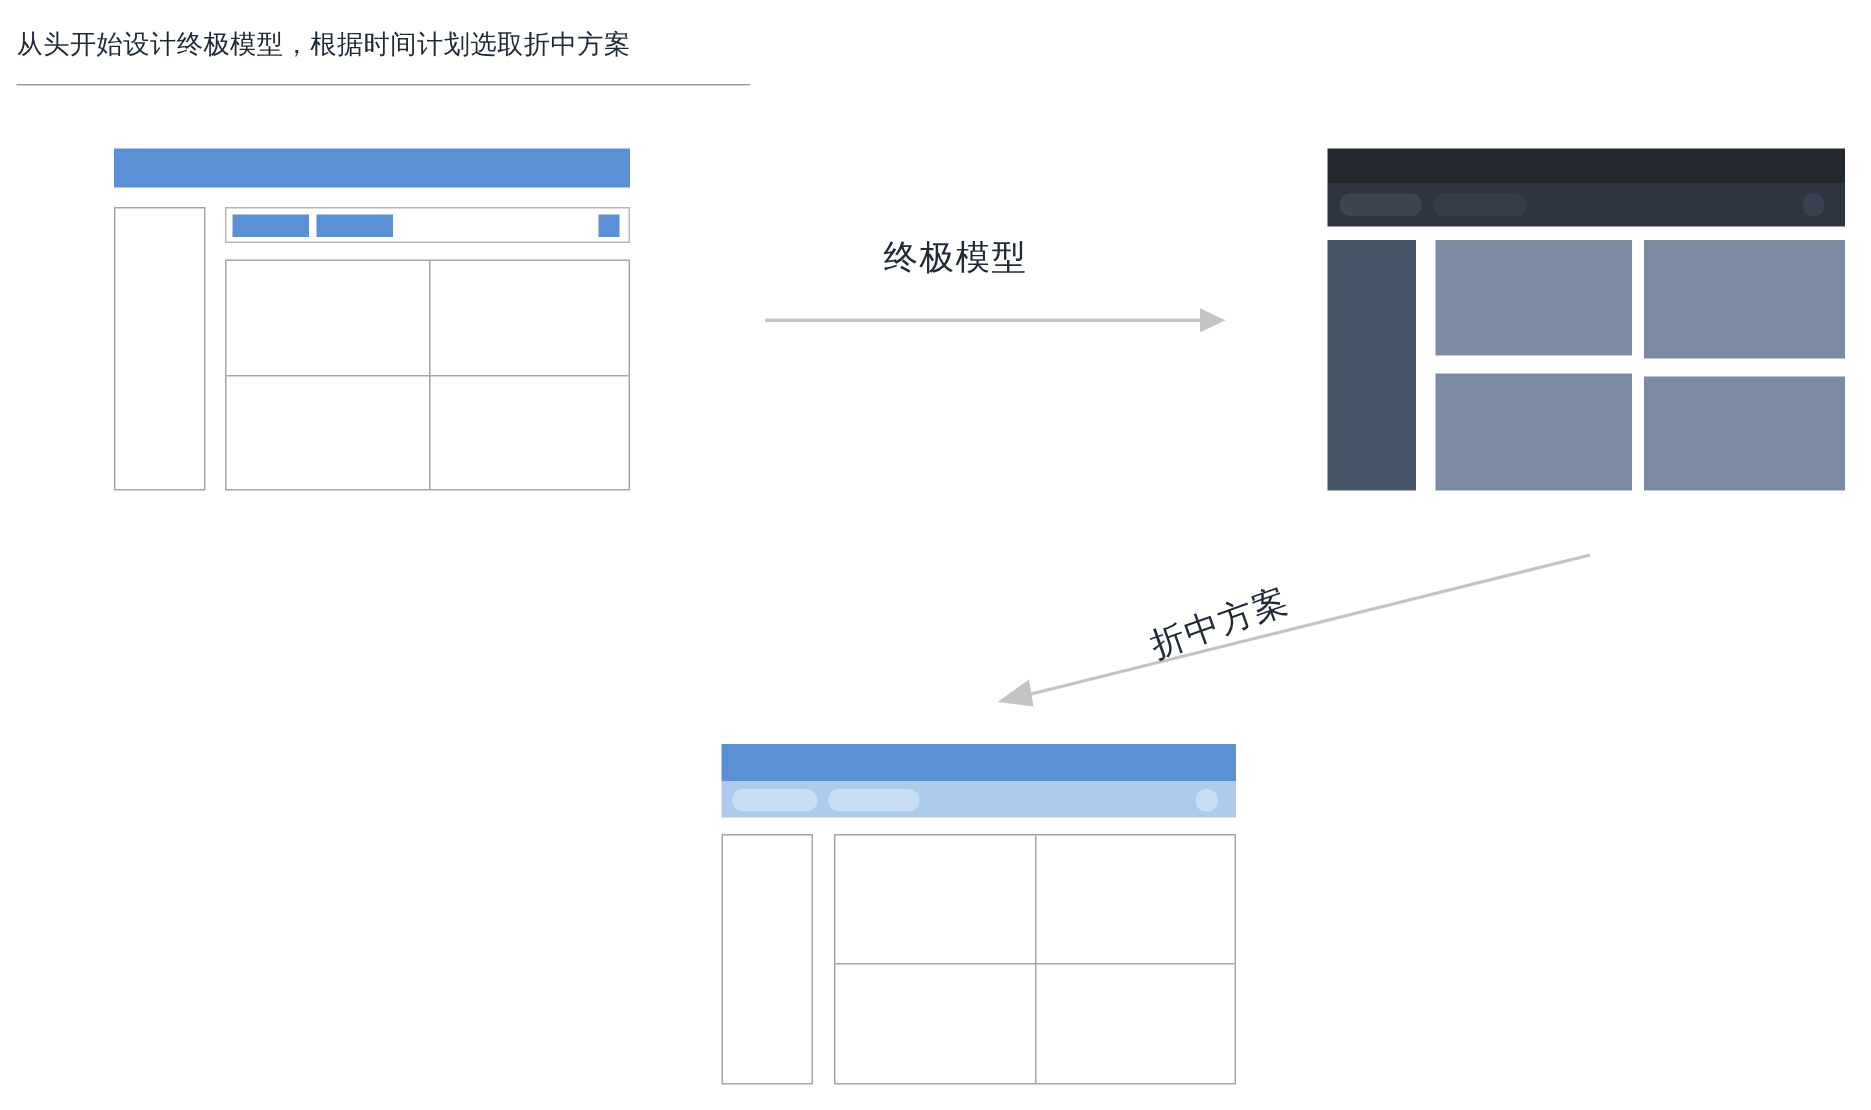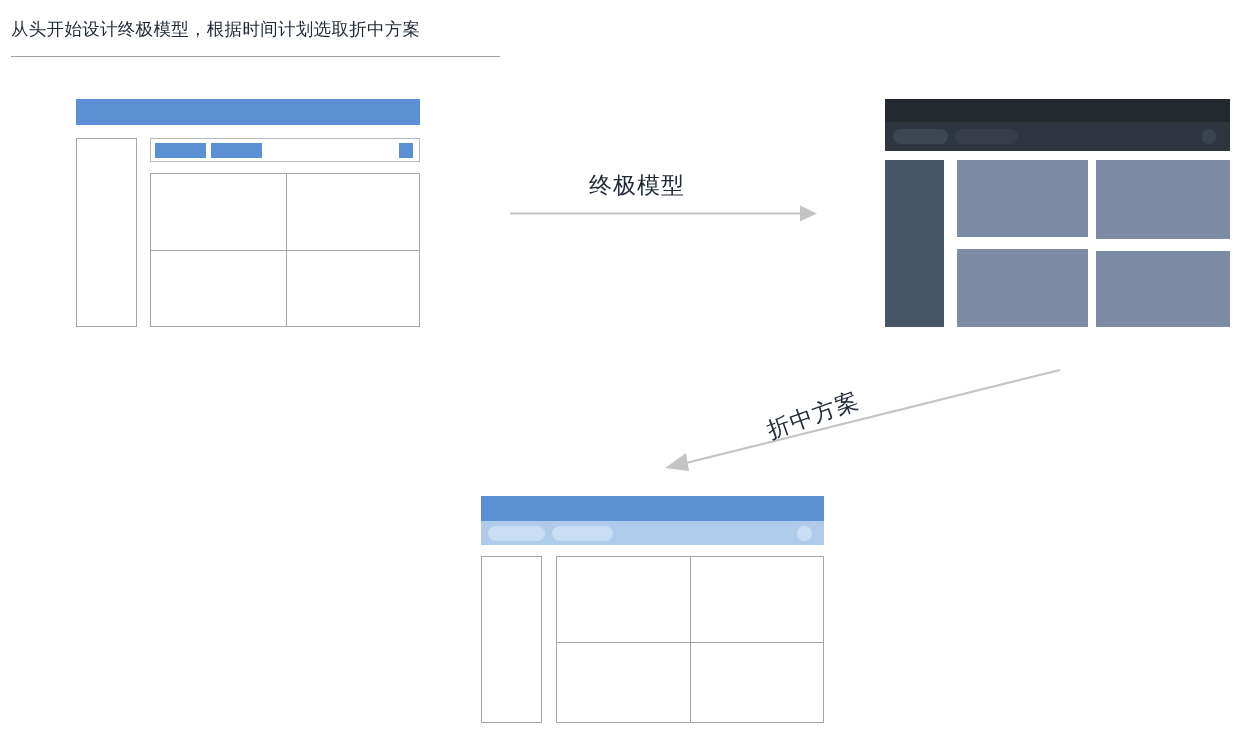--- a/index.html
+++ b/index.html
@@ -123,21 +123,21 @@
     <div class="chip-blue" style="position:absolute; right:6px; top:4px; width:14px; height:15px;"></div>
   </div>
 
   <div class="mock outline-box" style="left:76px; top:138px; width:61px; height:189px;"></div>
 
   <div class="mock grid-box" style="left:150px; top:173px; width:270px; height:154px;">
     <div class="grid-vline" style="position:absolute; left:135px; top:0; width:1px; height:152px;"></div>
     <div class="grid-hline" style="position:absolute; left:0; top:76px; width:268px; height:1px;"></div>
   </div>
 
-  <div class="arrow-label" style="left:589px; top:170px;">终极模型</div>
+  <div class="arrow-label" style="left:589px; top:156px;">终极模型</div>
 
   <svg class="arrow-svg" style="left:510px; top:200px; width:310px; height:28px;" viewBox="0 0 310 28">
     <line class="arrow-line" x1="0" y1="13.5" x2="290" y2="13.5"></line>
     <polygon class="arrow-head" points="290,5.5 307,13.5 290,21.5"></polygon>
   </svg>
 
   <div class="mock dark-header" style="left:885px; top:99px; width:345px; height:23px;"></div>
 
   <div class="mock dark-toolbar" style="left:885px; top:122px; width:345px; height:29px;">
     <div class="dark-pill-a" style="position:absolute; left:8px; top:7px; width:55px; height:15px;"></div>

